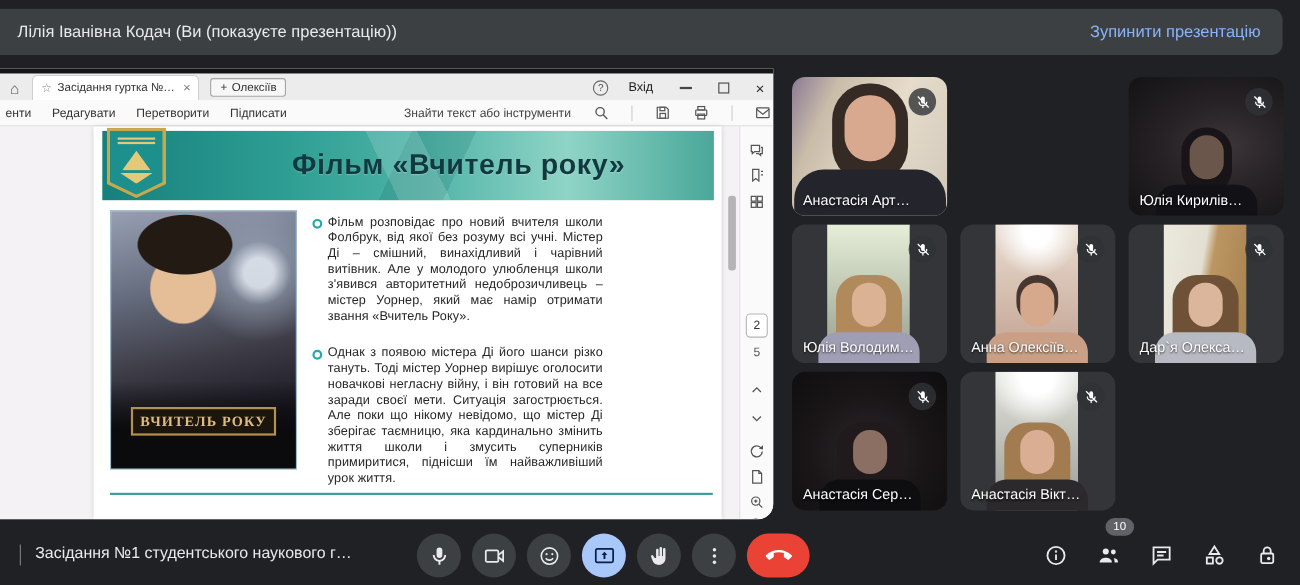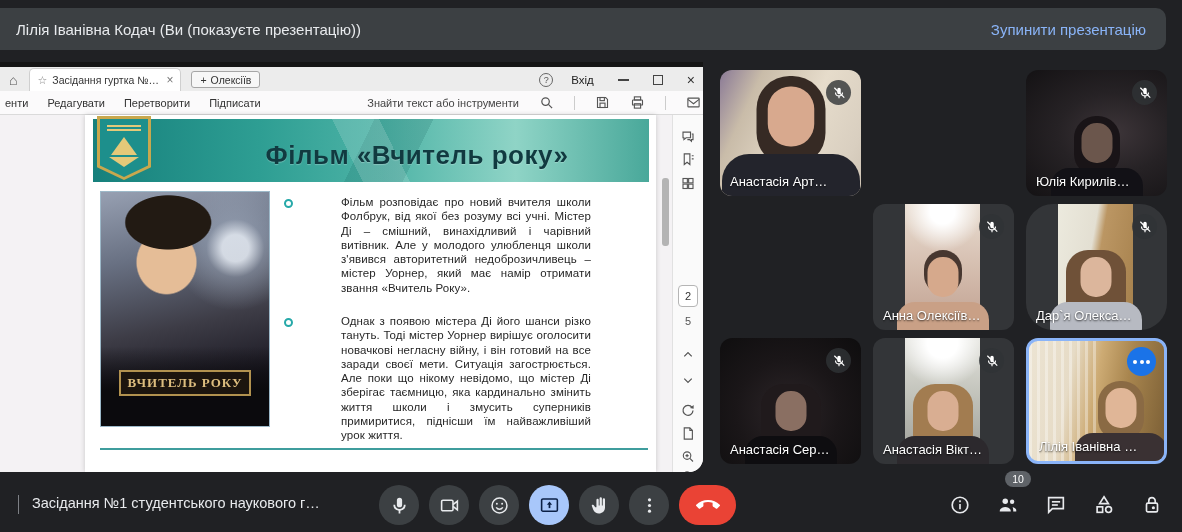--- a/index.html
+++ b/index.html
@@ -71,21 +71,20 @@
     position:absolute; left:8px; top:4px; width:556px; height:63px;
     background:
       linear-gradient(64deg, rgba(255,255,255,0) 46%, rgba(255,255,255,.15) 46% 54%, rgba(255,255,255,0) 54%),
       linear-gradient(-64deg, rgba(0,0,0,0) 42%, rgba(13,84,82,.16) 42% 52%, rgba(0,0,0,0) 52%),
       linear-gradient(90deg,#16807c 0%,#2e9e93 30%,#4db3a6 52%,#8fd4c6 76%,#49a89a 100%);
   }
   .slidetitle {
     position:absolute; left:100px; right:8px; top:15px; text-align:center;
     font-size:26px; font-weight:bold; color:#113a40; letter-spacing:.5px;
     text-shadow:0 1px 1px rgba(255,255,255,.25);
-    margin-top:6px;
   }
   .logo { position:absolute; left:12px; top:1px; width:54px; height:64px;
     background:#c8a84e; clip-path:polygon(0 0,100% 0,100% 80%,50% 100%,0 80%);
     display:flex; align-items:center; justify-content:center; }
   .logoinner { width:48px; height:58px; background:#1d8f8c;
     clip-path:polygon(0 0,100% 0,100% 80%,50% 100%,0 80%); position:relative; }
   .logoinner .l1,.logoinner .l2 { position:absolute; left:15%; width:70%; height:2px; background:#e4c979; }
   .logoinner .l1 { top:6px; } .logoinner .l2 { top:10px; }
   .logoinner .tri { position:absolute; left:50%; top:18px; transform:translateX(-50%);
     width:26px; height:18px; background:#e4c979; clip-path:polygon(50% 0,100% 100%,0 100%); }
@@ -106,21 +105,21 @@
   .postercap {
     position:absolute; left:11%; right:11%; bottom:30px; padding:3px 0;
     background:#1c150e; border:2px solid #b2924f; text-align:center;
     color:#dcbd7e; font-family:"Liberation Serif", serif; font-weight:bold;
     font-size:13px; letter-spacing:1px; white-space:nowrap;
   }
   
   .ring { position:absolute; width:9px; height:9px; border:2.5px solid #27a9a9; border-radius:50%; background:#fff; }
   .btxt {
     position:absolute; left:213px; width:250px; font-size:11.5px; line-height:1.24;
-    color:#272727; text-align:justify; letter-spacing:.1px;margin-left:43px;
+    color:#272727; text-align:justify; letter-spacing:.1px;
   }
   .slideline { position:absolute; left:15px; width:548px; top:333px; border-top:2px solid #3f9d9d; }
 
   .vthumb { position:absolute; left:662px; top:116px; width:7px; height:68px; background:#b4b4b4; border-radius:3px; }
 
   .sidebar {
     position:absolute; top:53px; right:0; width:31px; bottom:0;
     background:#fafafa; border-left:1px solid #e1e1e1;
   }
   .sico { position:absolute; left:50%; transform:translateX(-50%); width:15px; height:15px; color:#555; }
@@ -160,21 +159,21 @@
   .p2 .strip { background:linear-gradient(180deg,#cbcac8 0%,#bdbbb8 60%,#a4a29e 100%); }
   .p3 { --hair:#191417; --skin:#6b564c; --shirt:#121116;
     background:radial-gradient(ellipse at 62% 50%,#3d3539 0%,#262225 45%,#141214 100%); }
   .p4 { background:#333538; --hair:#b08a5a; --skin:#dcb294; --shirt:#9f9eb4; }
   .p4 .strip { background:linear-gradient(180deg,#e6eed8 0%,#cdd6c0 30%,#aeb4a4 70%,#989d90 100%); }
   .p5 { background:#333538; --hair:#473730; --skin:#d6a98c; --shirt:#c9a086; }
   .p5 .strip { background:
       radial-gradient(circle at 50% 6%,#ffffff 0 10%,rgba(255,255,255,0) 32%),
       linear-gradient(180deg,#e9ded2 0%,#d9c4b6 40%,#c0a08f 100%); }
   .p5 .hair { width:38px; height:44px; }
-  .p6 { background:#333538;border-radius:27px; --hair:#6f5138; --skin:#dcb69c; --shirt:#b7bac2; }
+  .p6 { background:#333538; --hair:#6f5138; --skin:#dcb69c; --shirt:#b7bac2; }
   .p6 .strip { background:linear-gradient(100deg,#eceade 0%,#e3dfd2 42%,#bb9663 52%,#a5804c 100%); }
   .p7 { --hair:#201a1c; --skin:#8a6f62; --shirt:#0e0d10;
     background:radial-gradient(circle at 48% 58%,#2c2528 0%,#1a1618 50%,#0e0d0e 100%); }
   .p8 { background:#333538; --hair:#a27c50; --skin:#d9ae92; --shirt:#2c292d; }
   .p8 .strip { background:
       radial-gradient(circle at 50% 4%,#ffffff 0 12%,rgba(255,255,255,0) 35%),
       linear-gradient(180deg,#e3e3dd 0%,#c2c3bb 45%,#9b9c95 100%); }
   .p9 { --hair:#8a6a44; --skin:#e0b697; --shirt:#3a3133;
     border:3px solid #8ab4f8;
     background:linear-gradient(100deg,#ece4d3 0%,#e6dbc6 30%,#cdab74 48%,#a8854e 68%,#7a5e35 100%); }
@@ -375,20 +374,36 @@
         </div>
       <div class="micoff">
           <svg viewBox="0 0 24 24" fill="currentColor">
             <path d="M12 14a3 3 0 0 0 3-3V6a3 3 0 0 0-6 0v5a3 3 0 0 0 3 3zm5-3a5 5 0 0 1-10 0H5a7 7 0 0 0 6 6.92V21h2v-3.08A7 7 0 0 0 19 11h-2z"></path>
             <line x1="4" y1="3" x2="21" y2="20" stroke="currentColor" stroke-width="2"></line>
           </svg>
         </div>
       <span class="pname">Юлія Кирилів…</span>
     </div>
 
+    <div class="tile p4 hairlong" style="left:0;top:134px">
+      <div class="strip">
+          <div class="figure">
+            <div class="hair"></div>
+            <div class="face"></div>
+            <div class="torso"></div>
+          </div>
+        </div>
+      <div class="micoff">
+          <svg viewBox="0 0 24 24" fill="currentColor">
+            <path d="M12 14a3 3 0 0 0 3-3V6a3 3 0 0 0-6 0v5a3 3 0 0 0 3 3zm5-3a5 5 0 0 1-10 0H5a7 7 0 0 0 6 6.92V21h2v-3.08A7 7 0 0 0 19 11h-2z"></path>
+            <line x1="4" y1="3" x2="21" y2="20" stroke="currentColor" stroke-width="2"></line>
+          </svg>
+        </div>
+      <span class="pname">Юлія Володим…</span>
+    </div>
 
     <div class="tile p5" style="left:153px;top:134px">
       <div class="strip">
           <div class="figure">
             <div class="hair"></div>
             <div class="face"></div>
             <div class="torso"></div>
           </div>
         </div>
       <div class="micoff">
@@ -442,34 +457,20 @@
         </div>
       <div class="micoff">
           <svg viewBox="0 0 24 24" fill="currentColor">
             <path d="M12 14a3 3 0 0 0 3-3V6a3 3 0 0 0-6 0v5a3 3 0 0 0 3 3zm5-3a5 5 0 0 1-10 0H5a7 7 0 0 0 6 6.92V21h2v-3.08A7 7 0 0 0 19 11h-2z"></path>
             <line x1="4" y1="3" x2="21" y2="20" stroke="currentColor" stroke-width="2"></line>
           </svg>
         </div>
       <span class="pname">Анастасія Вікт…</span>
     </div>
 
-    <div class="tile p9" style="left:306px;top:268px">
-      <div class="curtain"></div>
-      <div class="figure">
-          <div class="hair"></div>
-          <div class="face"></div>
-          <div class="torso"></div>
-        </div>
-      <div class="moredots">
-          <i></i>
-          <i></i>
-          <i></i>
-        </div>
-      <span class="pname">Лілія Іванівна …</span>
-    </div>
   </div>
 
   <div class="bottombar">
     <span class="meetdiv"></span>
     <span class="meetname">Засідання №1 студентського наукового г…</span>
 
     <div class="ctrls">
       <div class="cbtn">
         <svg viewBox="0 0 24 24" fill="currentColor">
             <path d="M12 14a3 3 0 0 0 3-3V6a3 3 0 0 0-6 0v5a3 3 0 0 0 3 3zm5-3a5 5 0 0 1-10 0H5a7 7 0 0 0 6 6.92V21h2v-3.08A7 7 0 0 0 19 11h-2z"></path>

